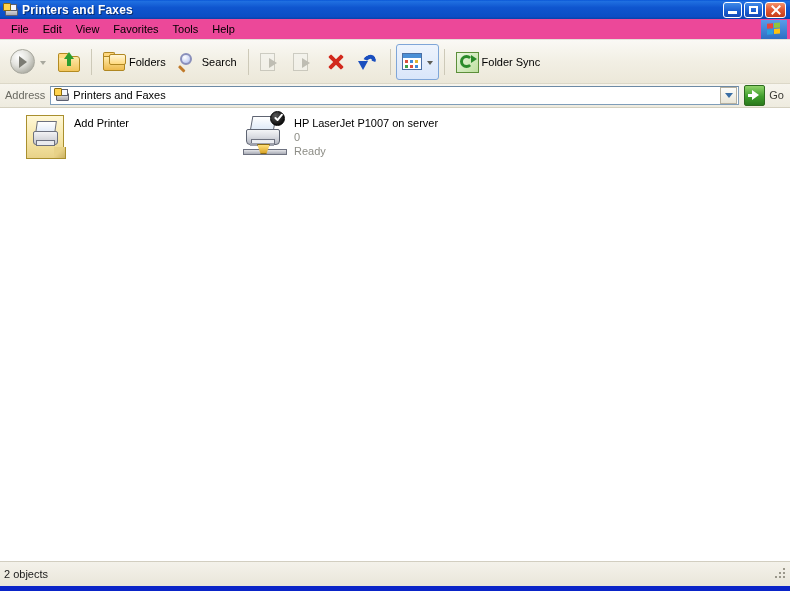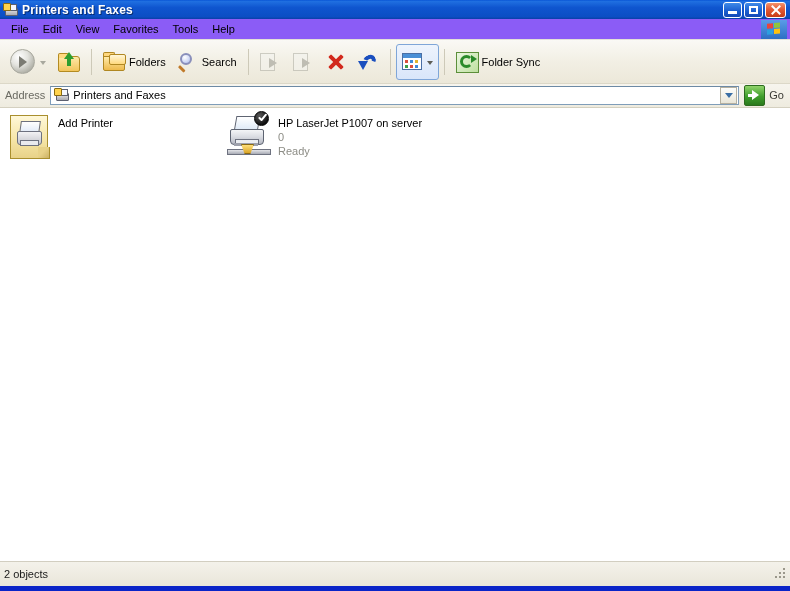--- a/index.html
+++ b/index.html
@@ -112,21 +112,21 @@
   .win-btn.close .x1, .win-btn.close .x2 {
     position: absolute; left: 4px; top: 6px;
     width: 12px; height: 2px; background: #ffffff;
   }
   .win-btn.close .x1 { transform: rotate(45deg); }
   .win-btn.close .x2 { transform: rotate(-45deg); }
 
   
   .menubar {
     height: 20px;
-    background: #8b5cf6;
+    background: #ec4899;
     display: flex;
     align-items: center;
     padding-left: 4px;
     flex: 0 0 auto;
     border-bottom: 1px solid #e3e1d8;
     position: relative;
   }
   .menu-item {
     padding: 2px 7px;
     font-size: 11px;
@@ -424,20 +424,21 @@
     position:absolute; left:3px; top:8px; width:6px; height:3px; background:#ffffff;
   }
   .go-text { font-size: 11px; margin-left: 4px; color:#3a3a34; }
 
   
   .content {
     flex: 1 1 auto;
     background: #ffffff;
     position: relative;
     overflow: hidden;
+    margin-left: 16px;
   }
   .item {
     position: absolute;
     display: flex;
     align-items: flex-start;
     cursor: default;
   }
   .item-label-wrap { margin-left: 6px; padding-top: 3px; }
   .item-title { font-size: 11px; color: #000000; white-space: nowrap; line-height: 14px; }
   .item-sub { font-size: 11px; color: #8d8d86; white-space: nowrap; line-height: 14px; }

